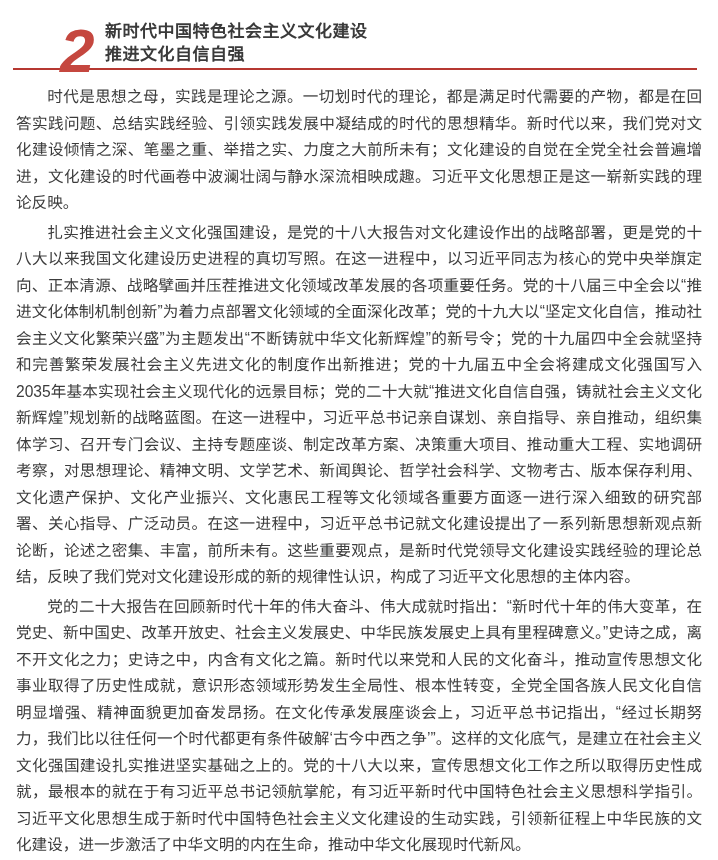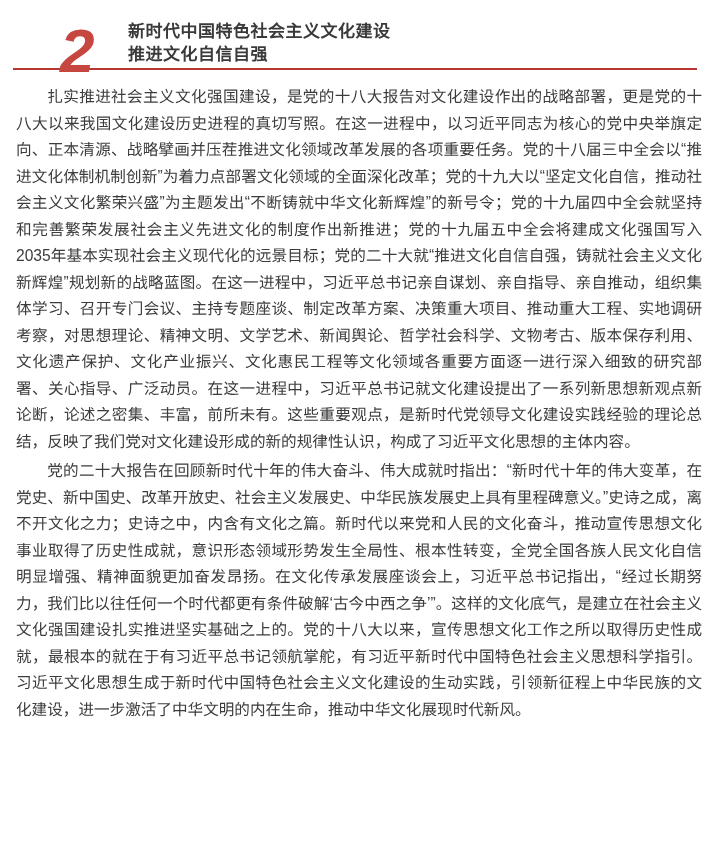--- a/index.html
+++ b/index.html
@@ -41,21 +41,21 @@
     font-weight: bold;
     font-size: 62px;
     line-height: 62px;
     color: var(--accent-red, #c5473f);
     z-index: 2;
     letter-spacing: -2px;
   }
   .section-titles {
     position: absolute;
     top: 21px;
-    left: 128px;
+    left: 105px;
     z-index: 2;
     font-weight: bold;
     font-size: 17px;
     line-height: 22.5px;
     color: var(--title-text, #3a3a3a);
     letter-spacing: 0.5px;
   }
   
   .article-body {
     position: absolute;
@@ -82,17 +82,18 @@
   <header class="section-header">
     <div class="section-rule"></div>
     <div class="section-number">2</div>
     <div class="section-titles">
       <div class="title-line1">新时代中国特色社会主义文化建设</div>
       <div class="title-line2">推进文化自信自强</div>
     </div>
   </header>
 
   <main class="article-body">
+    <p>时代是思想之母，实践是理论之源。一切划时代的理论，都是满足时代需要的产物，都是在回答实践问题、总结实践经验、引领实践发展中凝结成的时代的思想精华。新时代以来，我们党对文化建设倾情之深、笔墨之重、举措之实、力度之大前所未有；文化建设的自觉在全党全社会普遍增进，文化建设的时代画卷中波澜壮阔与静水深流相映成趣。习近平文化思想正是这一崭新实践的理论反映。</p>
     <p>扎实推进社会主义文化强国建设，是党的十八大报告对文化建设作出的战略部署，更是党的十八大以来我国文化建设历史进程的真切写照。在这一进程中，以习近平同志为核心的党中央举旗定向、正本清源、战略擘画并压茬推进文化领域改革发展的各项重要任务。党的十八届三中全会以“推进文化体制机制创新”为着力点部署文化领域的全面深化改革；党的十九大以“坚定文化自信，推动社会主义文化繁荣兴盛”为主题发出“不断铸就中华文化新辉煌”的新号令；党的十九届四中全会就坚持和完善繁荣发展社会主义先进文化的制度作出新推进；党的十九届五中全会将建成文化强国写入2035年基本实现社会主义现代化的远景目标；党的二十大就“推进文化自信自强，铸就社会主义文化新辉煌”规划新的战略蓝图。在这一进程中，习近平总书记亲自谋划、亲自指导、亲自推动，组织集体学习、召开专门会议、主持专题座谈、制定改革方案、决策重大项目、推动重大工程、实地调研考察，对思想理论、精神文明、文学艺术、新闻舆论、哲学社会科学、文物考古、版本保存利用、文化遗产保护、文化产业振兴、文化惠民工程等文化领域各重要方面逐一进行深入细致的研究部署、关心指导、广泛动员。在这一进程中，习近平总书记就文化建设提出了一系列新思想新观点新论断，论述之密集、丰富，前所未有。这些重要观点，是新时代党领导文化建设实践经验的理论总结，反映了我们党对文化建设形成的新的规律性认识，构成了习近平文化思想的主体内容。</p>
     <p>党的二十大报告在回顾新时代十年的伟大奋斗、伟大成就时指出：“新时代十年的伟大变革，在党史、新中国史、改革开放史、社会主义发展史、中华民族发展史上具有里程碑意义。”史诗之成，离不开文化之力；史诗之中，内含有文化之篇。新时代以来党和人民的文化奋斗，推动宣传思想文化事业取得了历史性成就，意识形态领域形势发生全局性、根本性转变，全党全国各族人民文化自信明显增强、精神面貌更加奋发昂扬。在文化传承发展座谈会上，习近平总书记指出，“经过长期努力，我们比以往任何一个时代都更有条件破解‘古今中西之争’”。这样的文化底气，是建立在社会主义文化强国建设扎实推进坚实基础之上的。党的十八大以来，宣传思想文化工作之所以取得历史性成就，最根本的就在于有习近平总书记领航掌舵，有习近平新时代中国特色社会主义思想科学指引。习近平文化思想生成于新时代中国特色社会主义文化建设的生动实践，引领新征程上中华民族的文化建设，进一步激活了中华文明的内在生命，推动中华文化展现时代新风。</p>
   </main>
 
 </div>
 
 </body></html>

